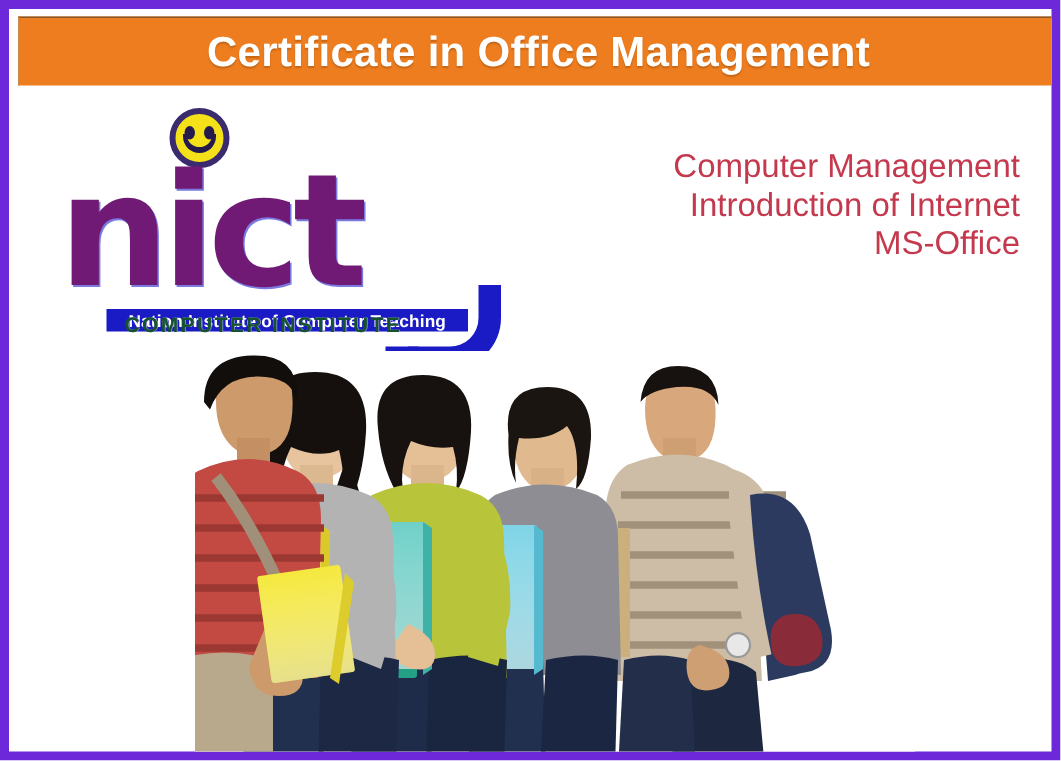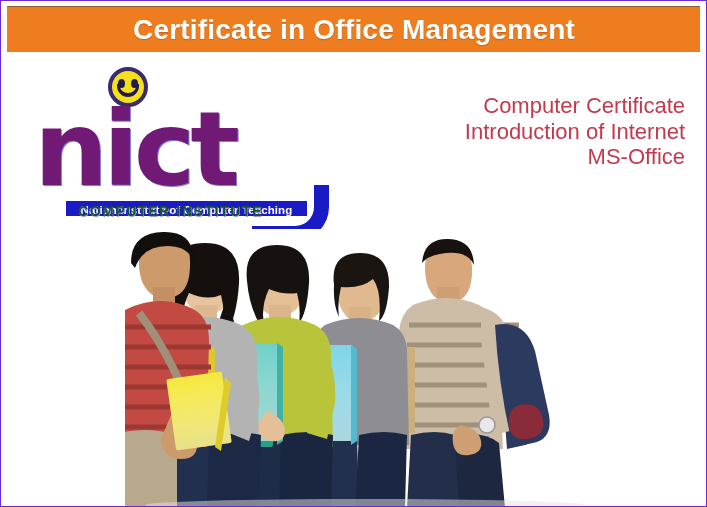--- a/index.html
+++ b/index.html
@@ -1,21 +1,21 @@
 <!DOCTYPE html>
 <html><head>
 <meta charset="utf-8">
 <style>
   * { margin:0; padding:0; box-sizing:border-box; }
   html,body { width:707px; height:507px; overflow:hidden; background:#ffffff;
     font-family:"Liberation Sans", sans-serif; }
 
   #page {
     position:relative; width:707px; height:507px; background:#ffffff;
-    border:1px solid #6d28d9; overflow:hidden;
+    border:6px solid #6d28d9; overflow:hidden;
   }
 
   
   #banner {
     position:absolute; left:6px; top:5px; width:693px; height:46px;
     background:#ed7d1f;
     border-top:1px solid #8a5a2a; border-left:1px solid #c98a4d;
     display:flex; align-items:center; justify-content:center;
   }
   #banner-title {
@@ -95,21 +95,21 @@
 </head>
 <body>
 
 <div id="page">
 
   <div id="banner">
     <div id="banner-title">Certificate in Office Management</div>
   </div>
 
   <div id="course-list">
-    <div class="course-item">Computer Certificate</div>
+    <div class="course-item">Computer Management</div>
     <div class="course-item">Introduction of Internet</div>
     <div class="course-item">MS-Office</div>
   </div>
 
   <div id="logo">
 
     <div id="smiley">
       <span class="eye left"></span>
       <span class="eye right"></span>
       <span class="mouth"></span>

